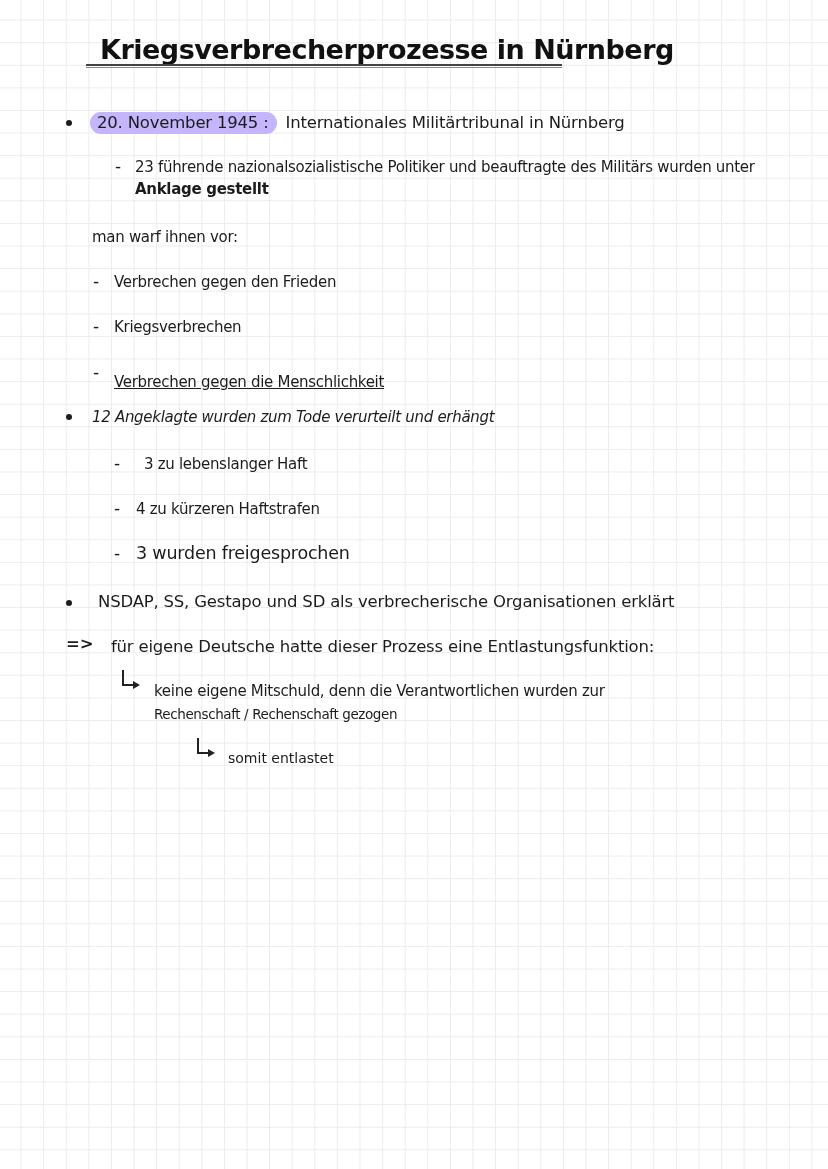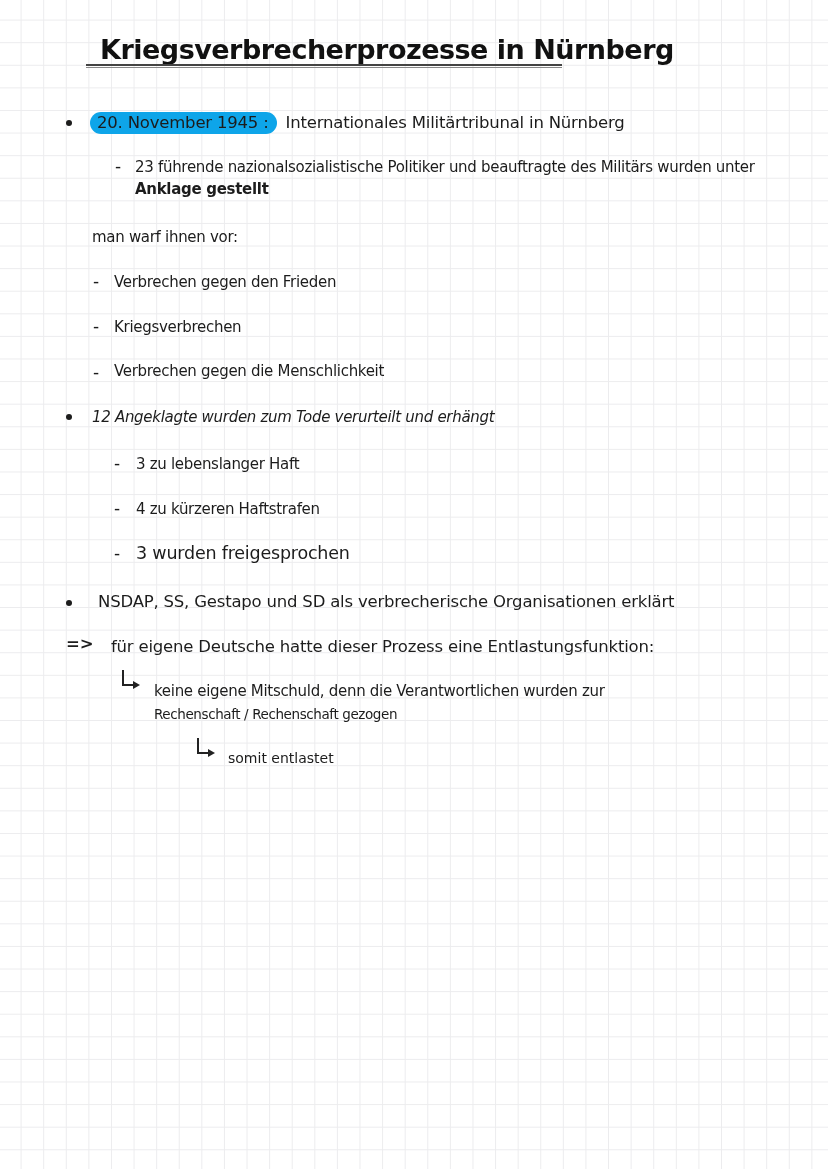--- a/index.html
+++ b/index.html
@@ -19,21 +19,21 @@
     left:100px; top:34px; font-size:27px; font-weight:bold; letter-spacing:-0.5px;
     font-family:"DejaVu Sans", sans-serif; color:#111;
   }
   .title-line { position:absolute; left:86px; top:64px; width:476px; height:2px; background:#444; }
   .title-line2 { position:absolute; left:86px; top:67px; width:476px; height:1px; background:#888; }
   .bullet { width:6px; height:6px; border-radius:50%; background:#1c1c1c; position:absolute; }
   .txt { font-size:16.5px; letter-spacing:-0.2px; }
   .txt-sm { font-size:15px; letter-spacing:-0.3px; }
   .dash { font-size:17px; }
   .highlight {
-    background:#0ea5e9; border-radius:12px; padding:1px 8px 2px 7px; color:#1c1c1c;
+    background:#c4b5fd; border-radius:12px; padding:1px 8px 2px 7px; color:#1c1c1c;
   }
   .arrow-hook {
     position:absolute; width:10px; height:14px; border-left:2px solid #222; border-bottom:2px solid #222;
   }
   .arrow-head {
     position:absolute; width:0; height:0;
     border-top:4px solid transparent; border-bottom:4px solid transparent; border-left:7px solid #222;
   }
 </style>
 </head>
@@ -55,27 +55,27 @@
 
 <div class="abs txt-sm" style="left:92px; top:228px;">man warf ihnen vor:</div>
 
 <div class="abs dash" style="left:93px; top:271px;">-</div>
 <div class="abs txt-sm" style="left:114px; top:273px;">Verbrechen gegen den Frieden</div>
 
 <div class="abs dash" style="left:93px; top:316px;">-</div>
 <div class="abs txt-sm" style="left:114px; top:318px;">Kriegsverbrechen</div>
 
 <div class="abs dash" style="left:93px; top:362px;">-</div>
-<div class="abs txt-sm" style="left:114px; top:362px;">Verbrechen gegen die Menschlichkeit</div>
+<div class="abs txt-sm" style="left:114px; top:373px;text-decoration:underline;">Verbrechen gegen die Menschlichkeit</div>
 
 <div class="bullet" style="left:66px; top:414px;"></div>
 <div class="abs txt-sm" style="left:92px; top:408px;font-style:italic;">12 Angeklagte wurden zum Tode verurteilt und erhängt</div>
 
 <div class="abs dash" style="left:114px; top:453px;">-</div>
-<div class="abs txt-sm" style="left:136px; top:455px;">3 zu lebenslanger Haft</div>
+<div class="abs txt-sm" style="left:144px; top:455px;">3 zu lebenslanger Haft</div>
 
 <div class="abs dash" style="left:114px; top:498px;">-</div>
 <div class="abs txt-sm" style="left:136px; top:500px;">4 zu kürzeren Haftstrafen</div>
 
 <div class="abs dash" style="left:114px; top:543px;">-</div>
 <div class="abs txt" style="left:136px; top:543px; font-size:17.5px;">3 wurden freigesprochen</div>
 
 <div class="bullet" style="left:66px; top:600px;"></div>
 <div class="abs txt" style="left:98px; top:592px;">NSDAP, SS, Gestapo und SD als verbrecherische Organisationen erklärt</div>
 

